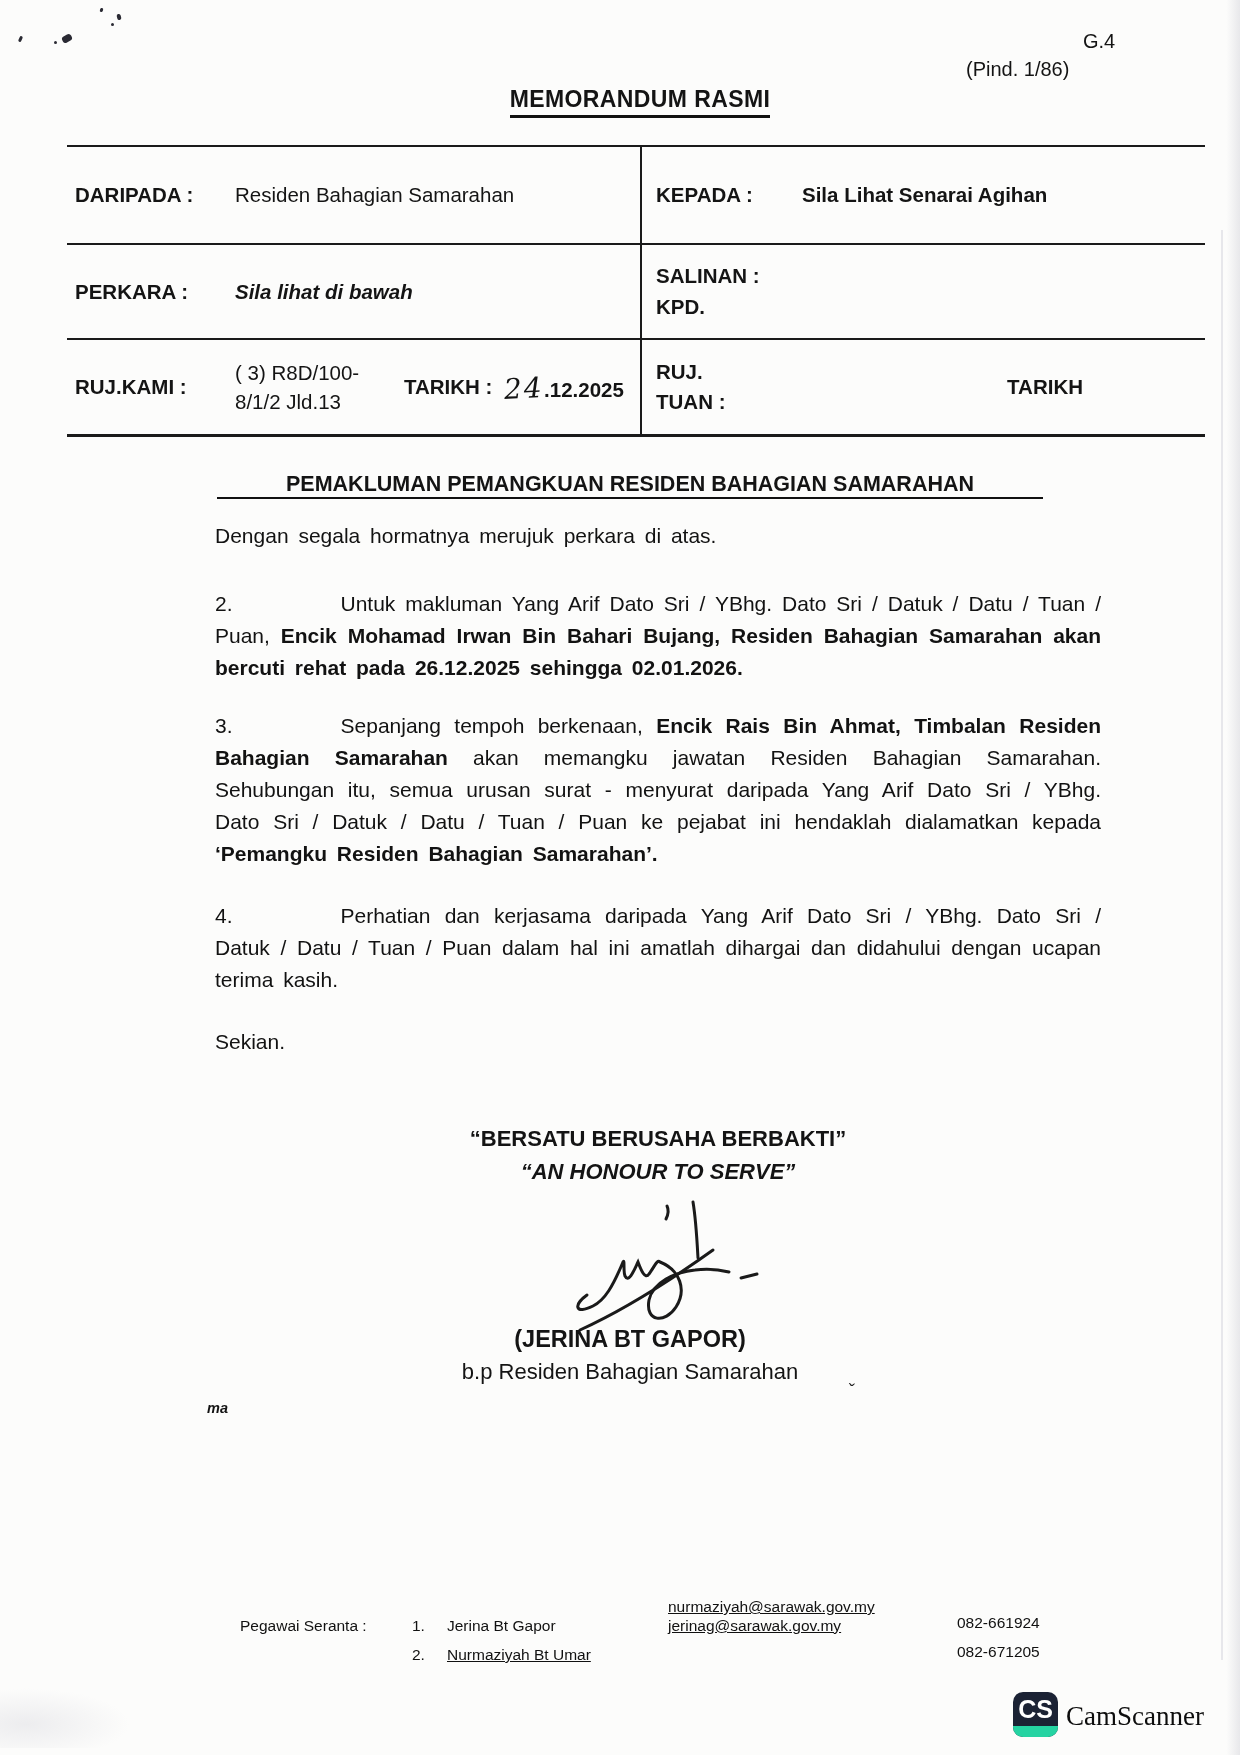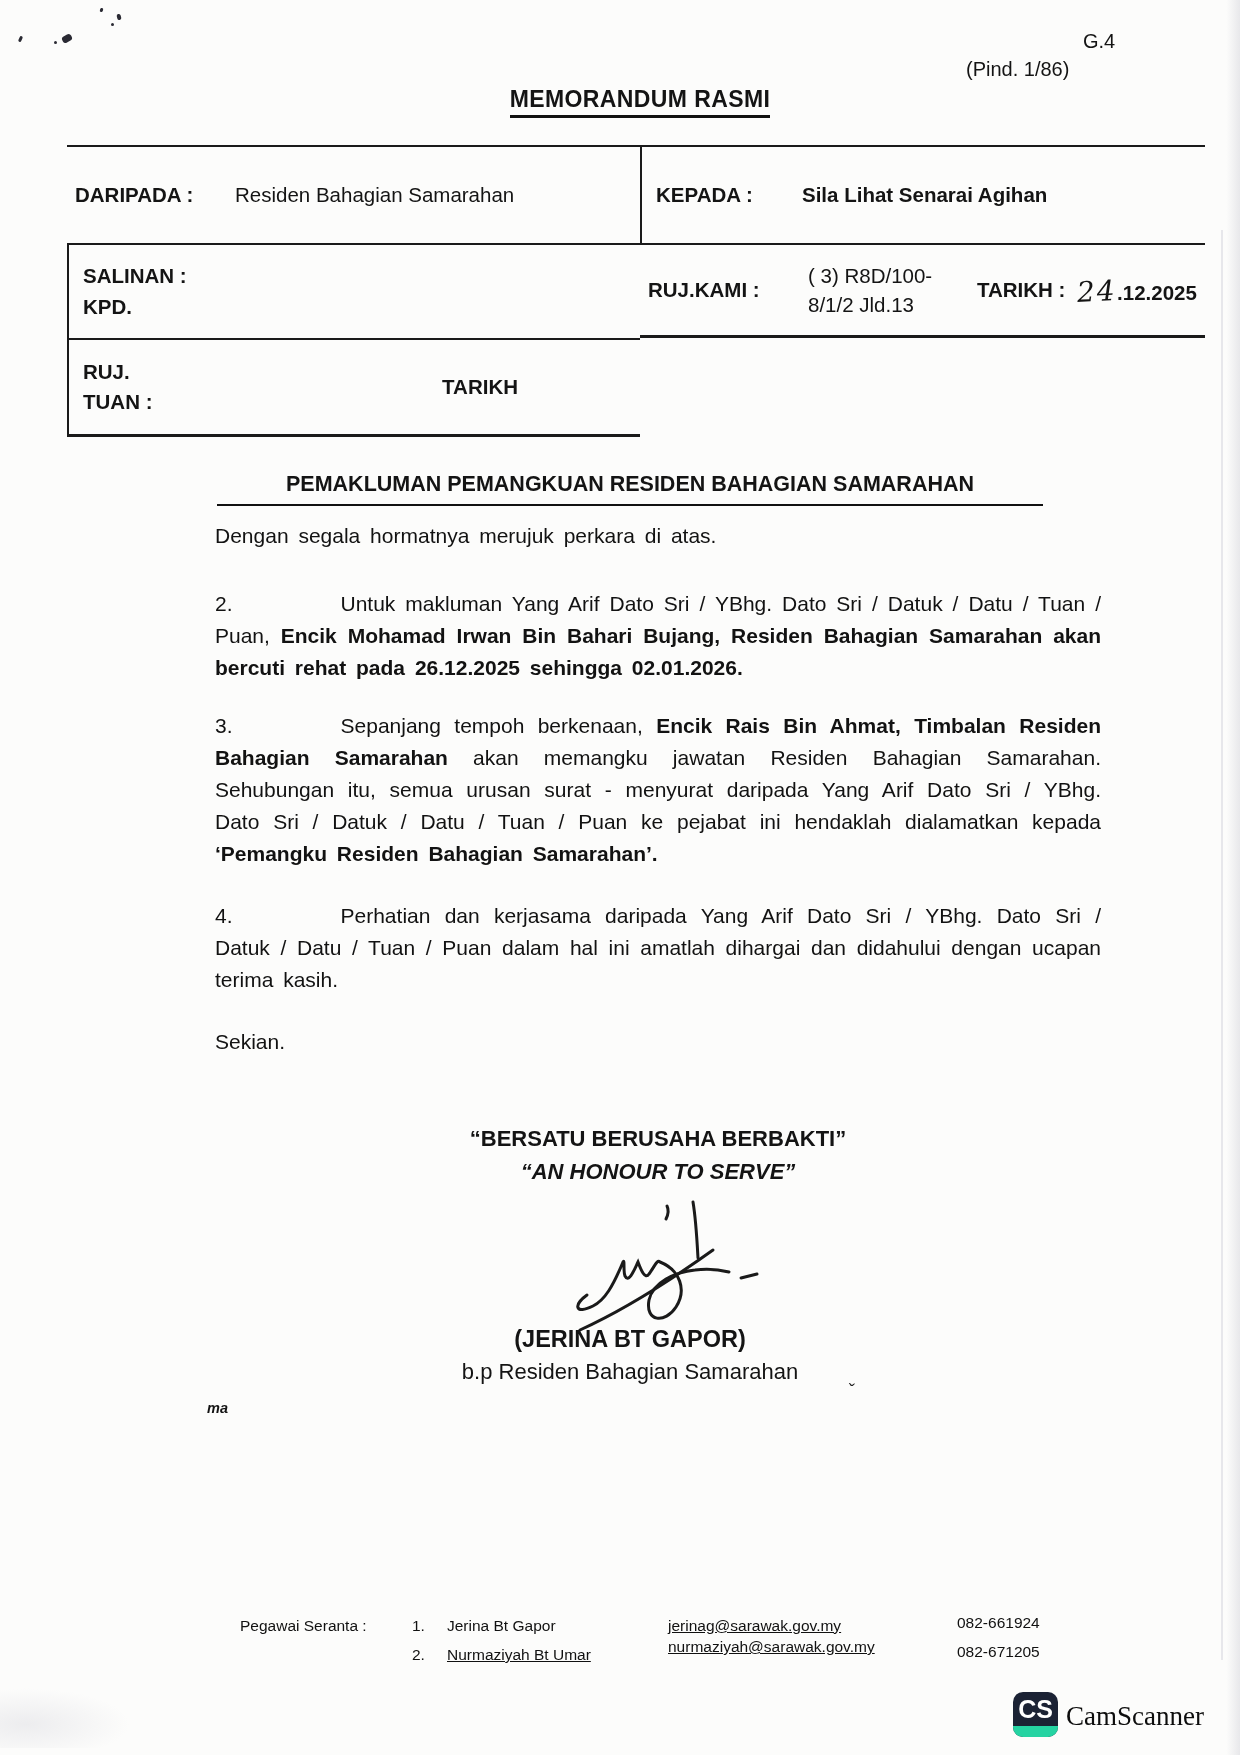--- a/index.html
+++ b/index.html
@@ -37,21 +37,21 @@
   .val-bi{font-weight:700;font-style:italic;}
   .stacked{padding-top:15px;line-height:31px;}
   .refblock{width:158px;line-height:29px;font-size:20.5px;}
   .tarikh-lbl{margin-left:11px;font-weight:700;white-space:nowrap;}
   .dateval{margin-left:12px;font-weight:700;white-space:nowrap;}
   .hand{font-family:"DejaVu Serif", serif;font-style:italic;font-weight:400;font-size:28px;
     display:inline-block;transform:rotate(-3deg);letter-spacing:2px;position:relative;top:1px;}
   .tarikh-right{margin-left:auto;margin-right:122px;font-weight:700;align-self:center;}
   
   .subject-wrap{position:absolute;left:217px;top:472px;width:826px;text-align:center;
-    border-bottom:2.5px solid #111;padding-bottom:7px;}
+    border-bottom:2.5px solid #111;}
   .subject{font-weight:700;font-size:21.5px;}
   .bodytext{position:absolute;left:215px;top:520px;width:886px;
     font-size:21px;line-height:32px;word-spacing:4px;color:#121212;}
   .bodytext p{margin:0;text-align:justify;}
   .p-salutation{margin-bottom:36px !important;text-align:left !important;}
   .p2{margin-bottom:26px !important;}
   .p3{margin-bottom:30px !important;}
   .p4{margin-bottom:30px !important;}
   .ptab{display:inline-block;width:108px;}
   .closing{text-align:left !important;}
@@ -104,20 +104,24 @@
 
     <div class="cell left c-flex">
       <span class="lbl lblw">DARIPADA :</span>
       <span>Residen Bahagian Samarahan</span>
     </div>
     <div class="cell right c-flex">
       <span class="lbl lblw2">KEPADA :</span>
       <span class="val-bold">Sila Lihat Senarai Agihan</span>
     </div>
 
+    <div class="cell left c-flex">
+      <span class="lbl lblw">PERKARA :</span>
+      <span class="val-bi">Sila lihat di bawah</span>
+    </div>
     <div class="cell right">
       <div class="stacked">
         <div class="lbl">SALINAN :</div>
         <div class="lbl">KPD.</div>
       </div>
     </div>
 
     <div class="cell left bottom c-flex">
       <span class="lbl lblw">RUJ.KAMI :</span>
       <span class="refblock">
@@ -169,21 +173,21 @@
   </div>
   <div class="ma-note">ma</div>
 
   <div class="ft" style="left:240px;top:1617px;">Pegawai Seranta :</div>
   <div class="ft" style="left:412px;top:1617px;">1.</div>
   <div class="ft" style="left:447px;top:1617px;">Jerina Bt Gapor</div>
   <div class="ft email" style="left:668px;top:1617px;">jerinag@sarawak.gov.my</div>
   <div class="ft" style="left:957px;top:1614px;">082-661924</div>
   <div class="ft" style="left:412px;top:1646px;">2.</div>
   <div class="ft" style="left:447px;top:1646px;text-decoration:underline;">Nurmaziyah Bt Umar</div>
-  <div class="ft email" style="left:668px;top:1638px;">nurmaziyah@sarawak.gov.my</div>
+  <div class="ft email" style="left:668px;top:1598px;">nurmaziyah@sarawak.gov.my</div>
   <div class="ft" style="left:957px;top:1643px;">082-671205</div>
 
   <div class="cs-badge">
     <span class="cs-txt">CS</span>
     <span class="cs-strip"></span>
   </div>
   <div class="cs-name">CamScanner</div>
 
 </div>
 

